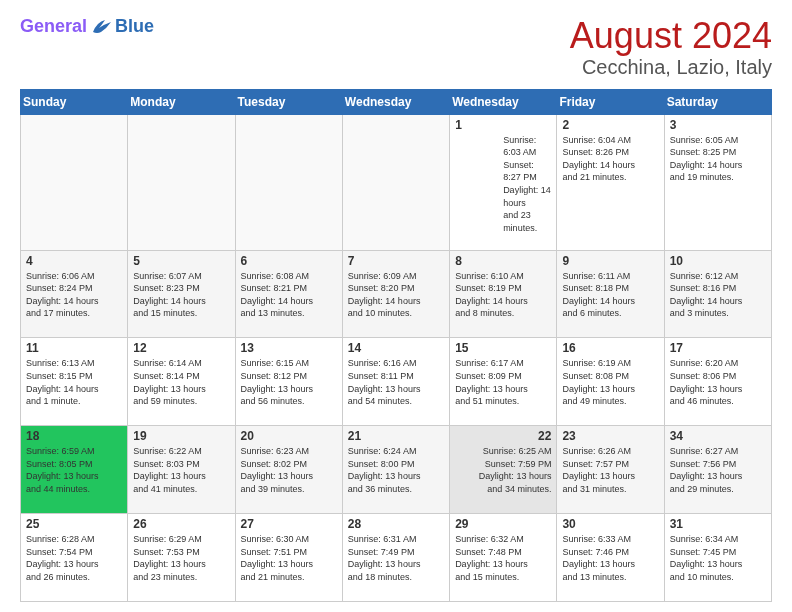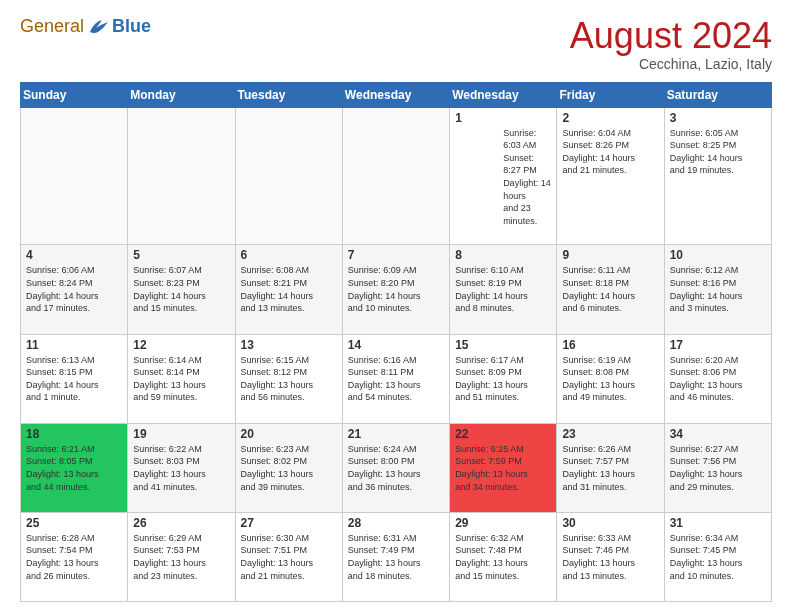--- a/index.html
+++ b/index.html
@@ -28,22 +28,22 @@
       flex-direction: column;
       align-items: flex-start;
     }
     .logo-text {
       display: flex;
       align-items: center;
       gap: 2px;
     }
     .logo-general {
       font-size: 18px;
-      font-weight: normal;
-      color: #a16207;
+      font-weight: bold;
+      color: #8b5cf6;
     }
     .logo-blue {
       font-size: 18px;
       font-weight: bold;
       color: #2e6db4;
     }
     .logo-bird {
       width: 22px;
       height: 18px;
       margin-left: 2px;
@@ -51,21 +51,21 @@
     .title-area {
       text-align: right;
     }
     .month-title {
       font-size: 36px;
       color: #b91c1c;
       font-weight: normal;
       line-height: 1.1;
     }
     .subtitle {
-      font-size: 14px;
+      font-size: 20px;
       color: #555;
     }
     .calendar {
       flex: 1;
       border-collapse: collapse;
       width: 100%;
       table-layout: fixed;
     }
     .calendar th {
       background-color: #2e6db4;
@@ -264,21 +264,21 @@
             <span class="day-number">17</span>
             <div class="day-info" style="white-space: pre-line;">Sunrise: 6:20 AM
 Sunset: 8:06 PM
 Daylight: 13 hours
 and 46 minutes.</div>
           </td>
         </tr>
         <tr class="row-shade">
           <td style="background: #22c55e;">
             <span class="day-number">18</span>
-            <div class="day-info" style="white-space: pre-line;">Sunrise: 6:21 AM
+            <div class="day-info" style="white-space: pre-line;">Sunrise: 6:59 AM
 Sunset: 8:05 PM
 Daylight: 13 hours
 and 44 minutes.</div>
           </td>
           <td style="background: rgb(245, 245, 245);">
             <span class="day-number">19</span>
             <div class="day-info" style="white-space: pre-line;">Sunrise: 6:22 AM
 Sunset: 8:03 PM
 Daylight: 13 hours
 and 41 minutes.</div>
@@ -290,21 +290,21 @@
 Daylight: 13 hours
 and 39 minutes.</div>
           </td>
           <td style="background: rgb(245, 245, 245);">
             <span class="day-number">21</span>
             <div class="day-info" style="white-space: pre-line;">Sunrise: 6:24 AM
 Sunset: 8:00 PM
 Daylight: 13 hours
 and 36 minutes.</div>
           </td>
-          <td style="background: #ef4444;">
+          <td style="background: #e5e5e5; text-align: right;">
             <span class="day-number">22</span>
             <div class="day-info" style="white-space: pre-line;">Sunrise: 6:25 AM
 Sunset: 7:59 PM
 Daylight: 13 hours
 and 34 minutes.</div>
           </td>
           <td style="background: rgb(245, 245, 245);">
             <span class="day-number">23</span>
             <div class="day-info" style="white-space: pre-line;">Sunrise: 6:26 AM
 Sunset: 7:57 PM

